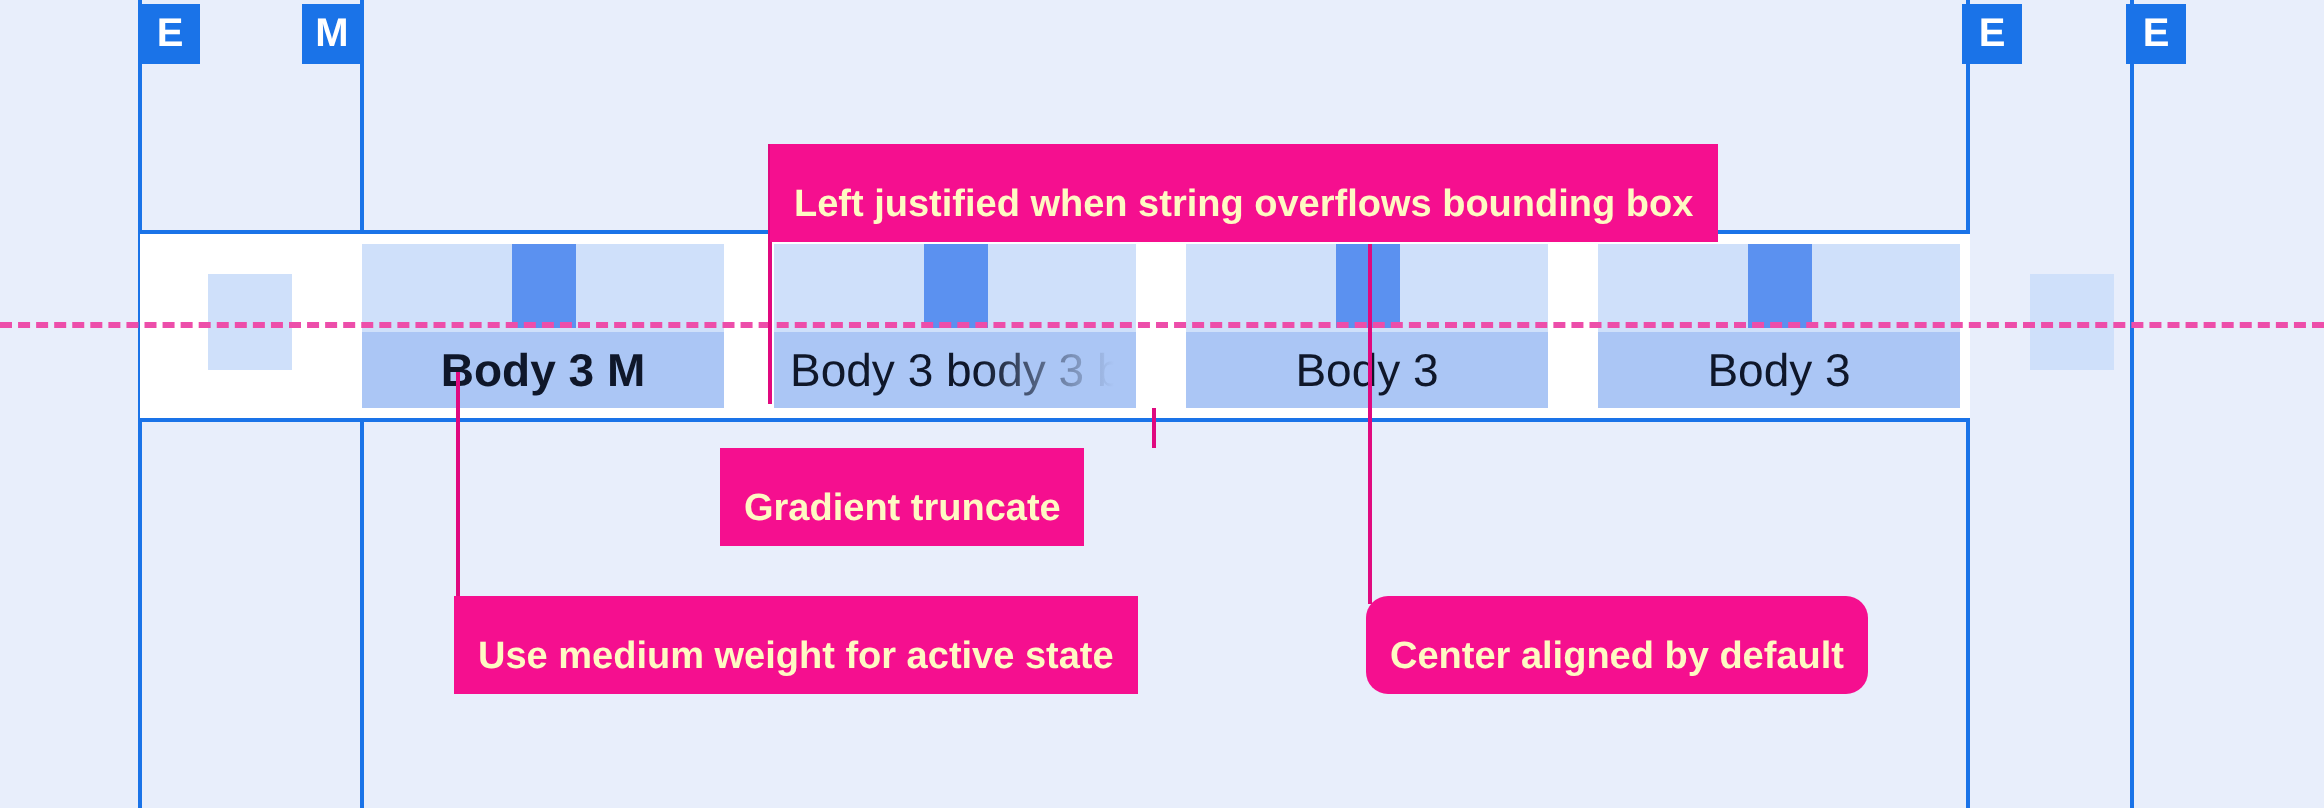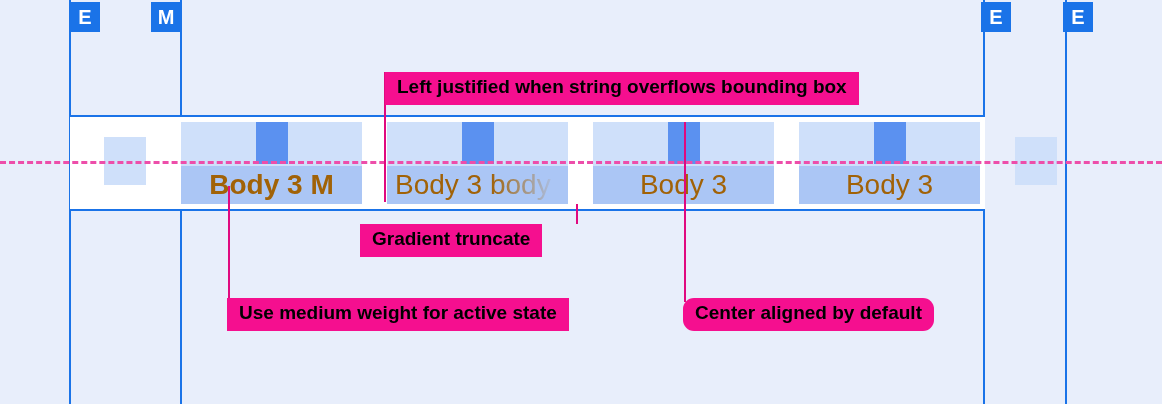--- a/index.html
+++ b/index.html
@@ -96,22 +96,22 @@
     height: 38px;
     background: #abc6f5;
   }
   .tab .label {
     position: absolute;
     left: 0;
     bottom: 0;
     width: 100%;
     height: 38px;
     line-height: 38px;
-    font-size: 28px;
-    color: #a16207;
+    font-size: 23px;
+    color: #0f172a;
     text-align: center;
     white-space: nowrap;
   }
   .tab.active .label {
     font-weight: bold;
   }
   .tab.overflow .label {
     text-align: left;
     padding-left: 8px;
     box-sizing: border-box;
@@ -124,25 +124,25 @@
     width: 78px;
     height: 38px;
     background: linear-gradient(to right, rgba(171,198,245,0) 0%, rgba(171,198,245,1) 86%);
     pointer-events: none;
   }
 
   
   .annot {
     position: absolute;
     background: #f50f8f;
-    color: #000000;
+    color: #fef9c3;
     font-size: 19px;
     font-weight: bold;
     white-space: nowrap;
-    padding: 4px 12px 7px 12px;
+    padding: 20px 12px 7px 12px;
     box-sizing: border-box;
   }
 
   
   .leader {
     position: absolute;
     width: 2px;
     background: #e0097f;
   }
 </style>

